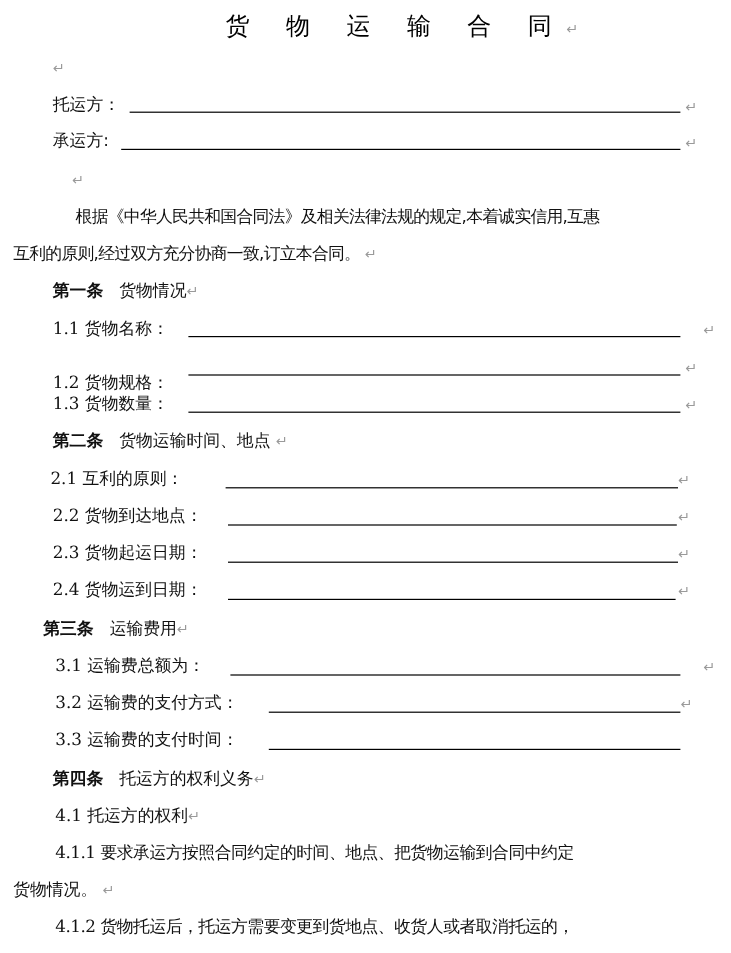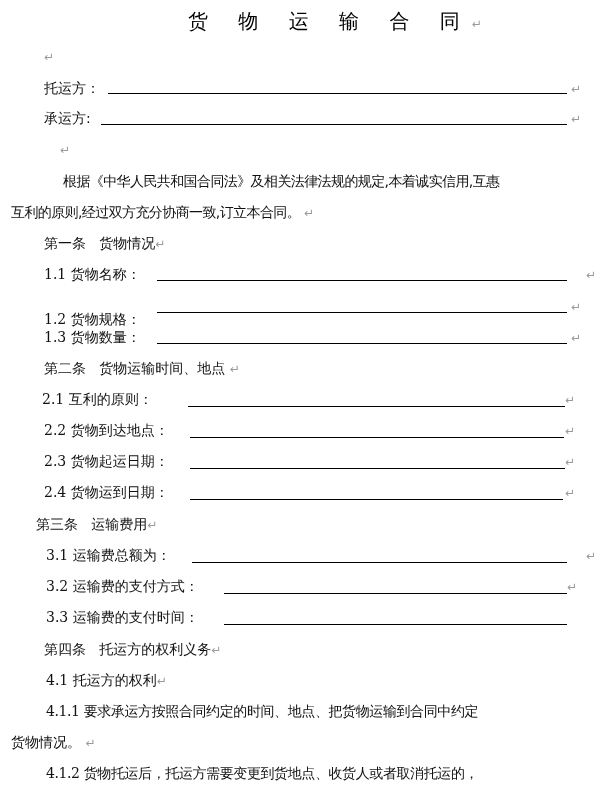--- a/index.html
+++ b/index.html
@@ -2,21 +2,21 @@
 <html><head>
 <meta charset="utf-8">
 <style>
   html, body { margin:0; padding:0; background:#ffffff; }
   body { width:609px; height:794px; overflow:hidden; position:relative;
          font-family:"DejaVu Sans", "Liberation Sans", sans-serif; color:#111; font-size:14px; }
   .abs { position:absolute; white-space:nowrap; line-height:18px; }
   .title { font-size:20px; letter-spacing:12px; top:8px; left:188px; line-height:26px; color:#000; }
   .pm { color:#9a9a9a; font-size:12px; }
   .line { position:absolute; height:0; border-top:1px solid #000; }
-  .bold { font-weight:normal; }
+  .bold { font-weight:bold; }
   .num { font-family:"DejaVu Serif", "Liberation Serif", serif; }
 </style>
 </head>
 <body>
 
 <div class="abs title">
   <span>货 物 运 输 合 同</span><span class="pm" style="letter-spacing:0">↵</span>
 </div>
 
 <span class="abs pm" style="top:48px;left:44px;">↵</span>

